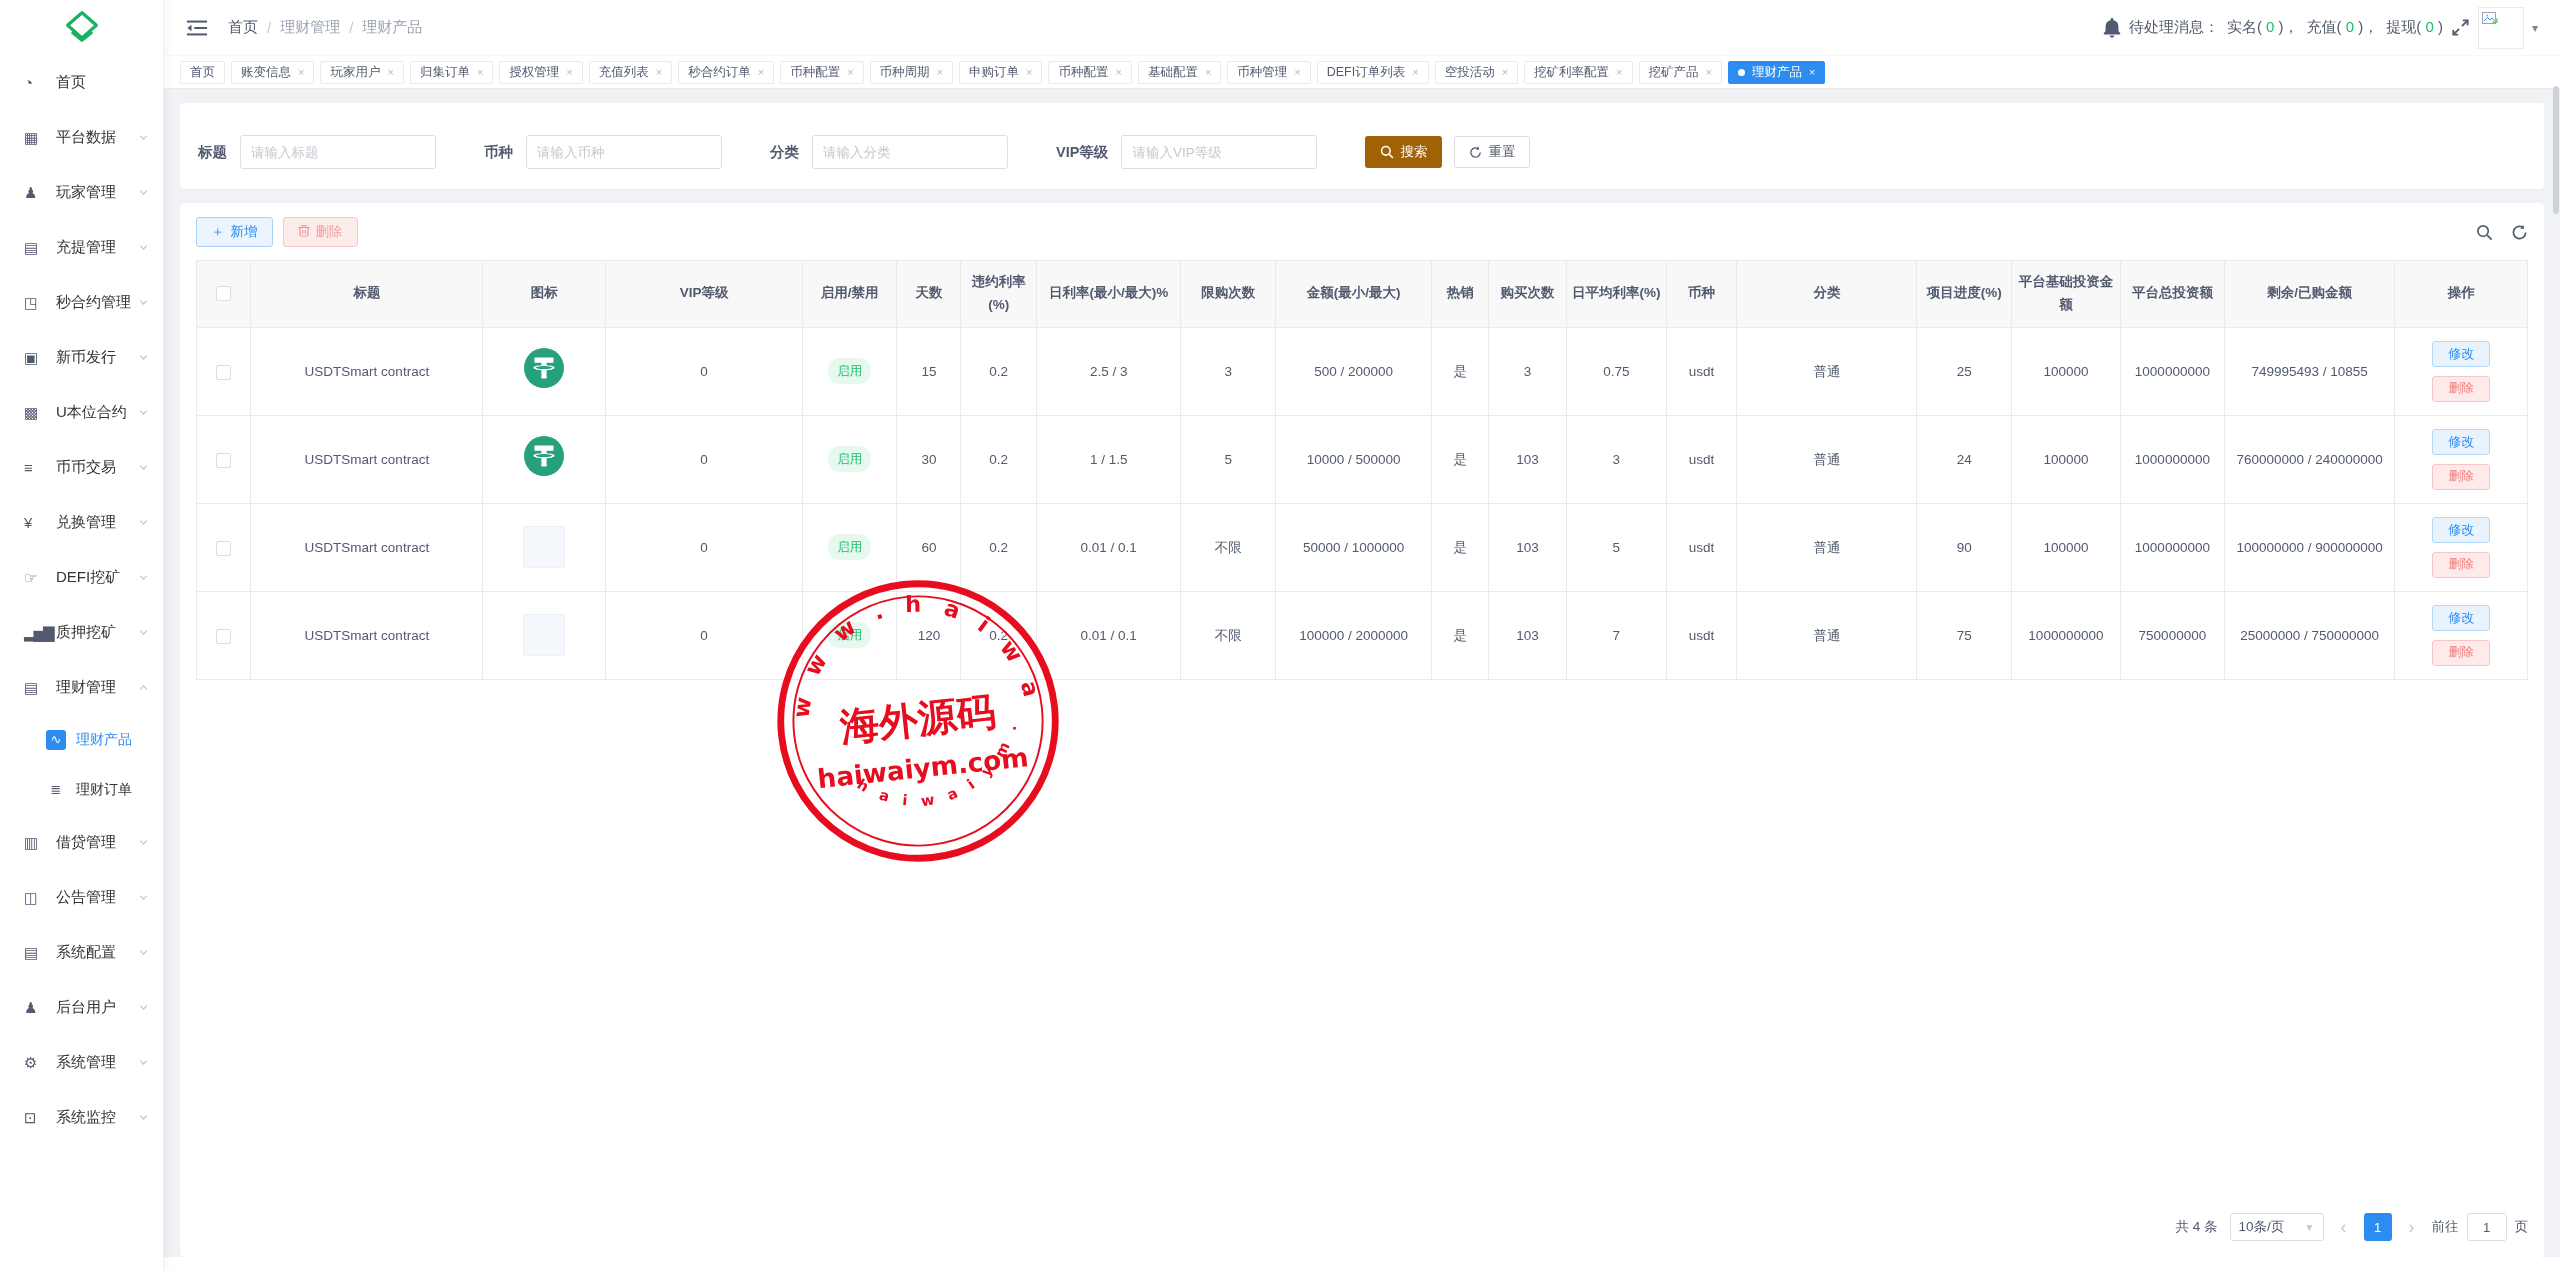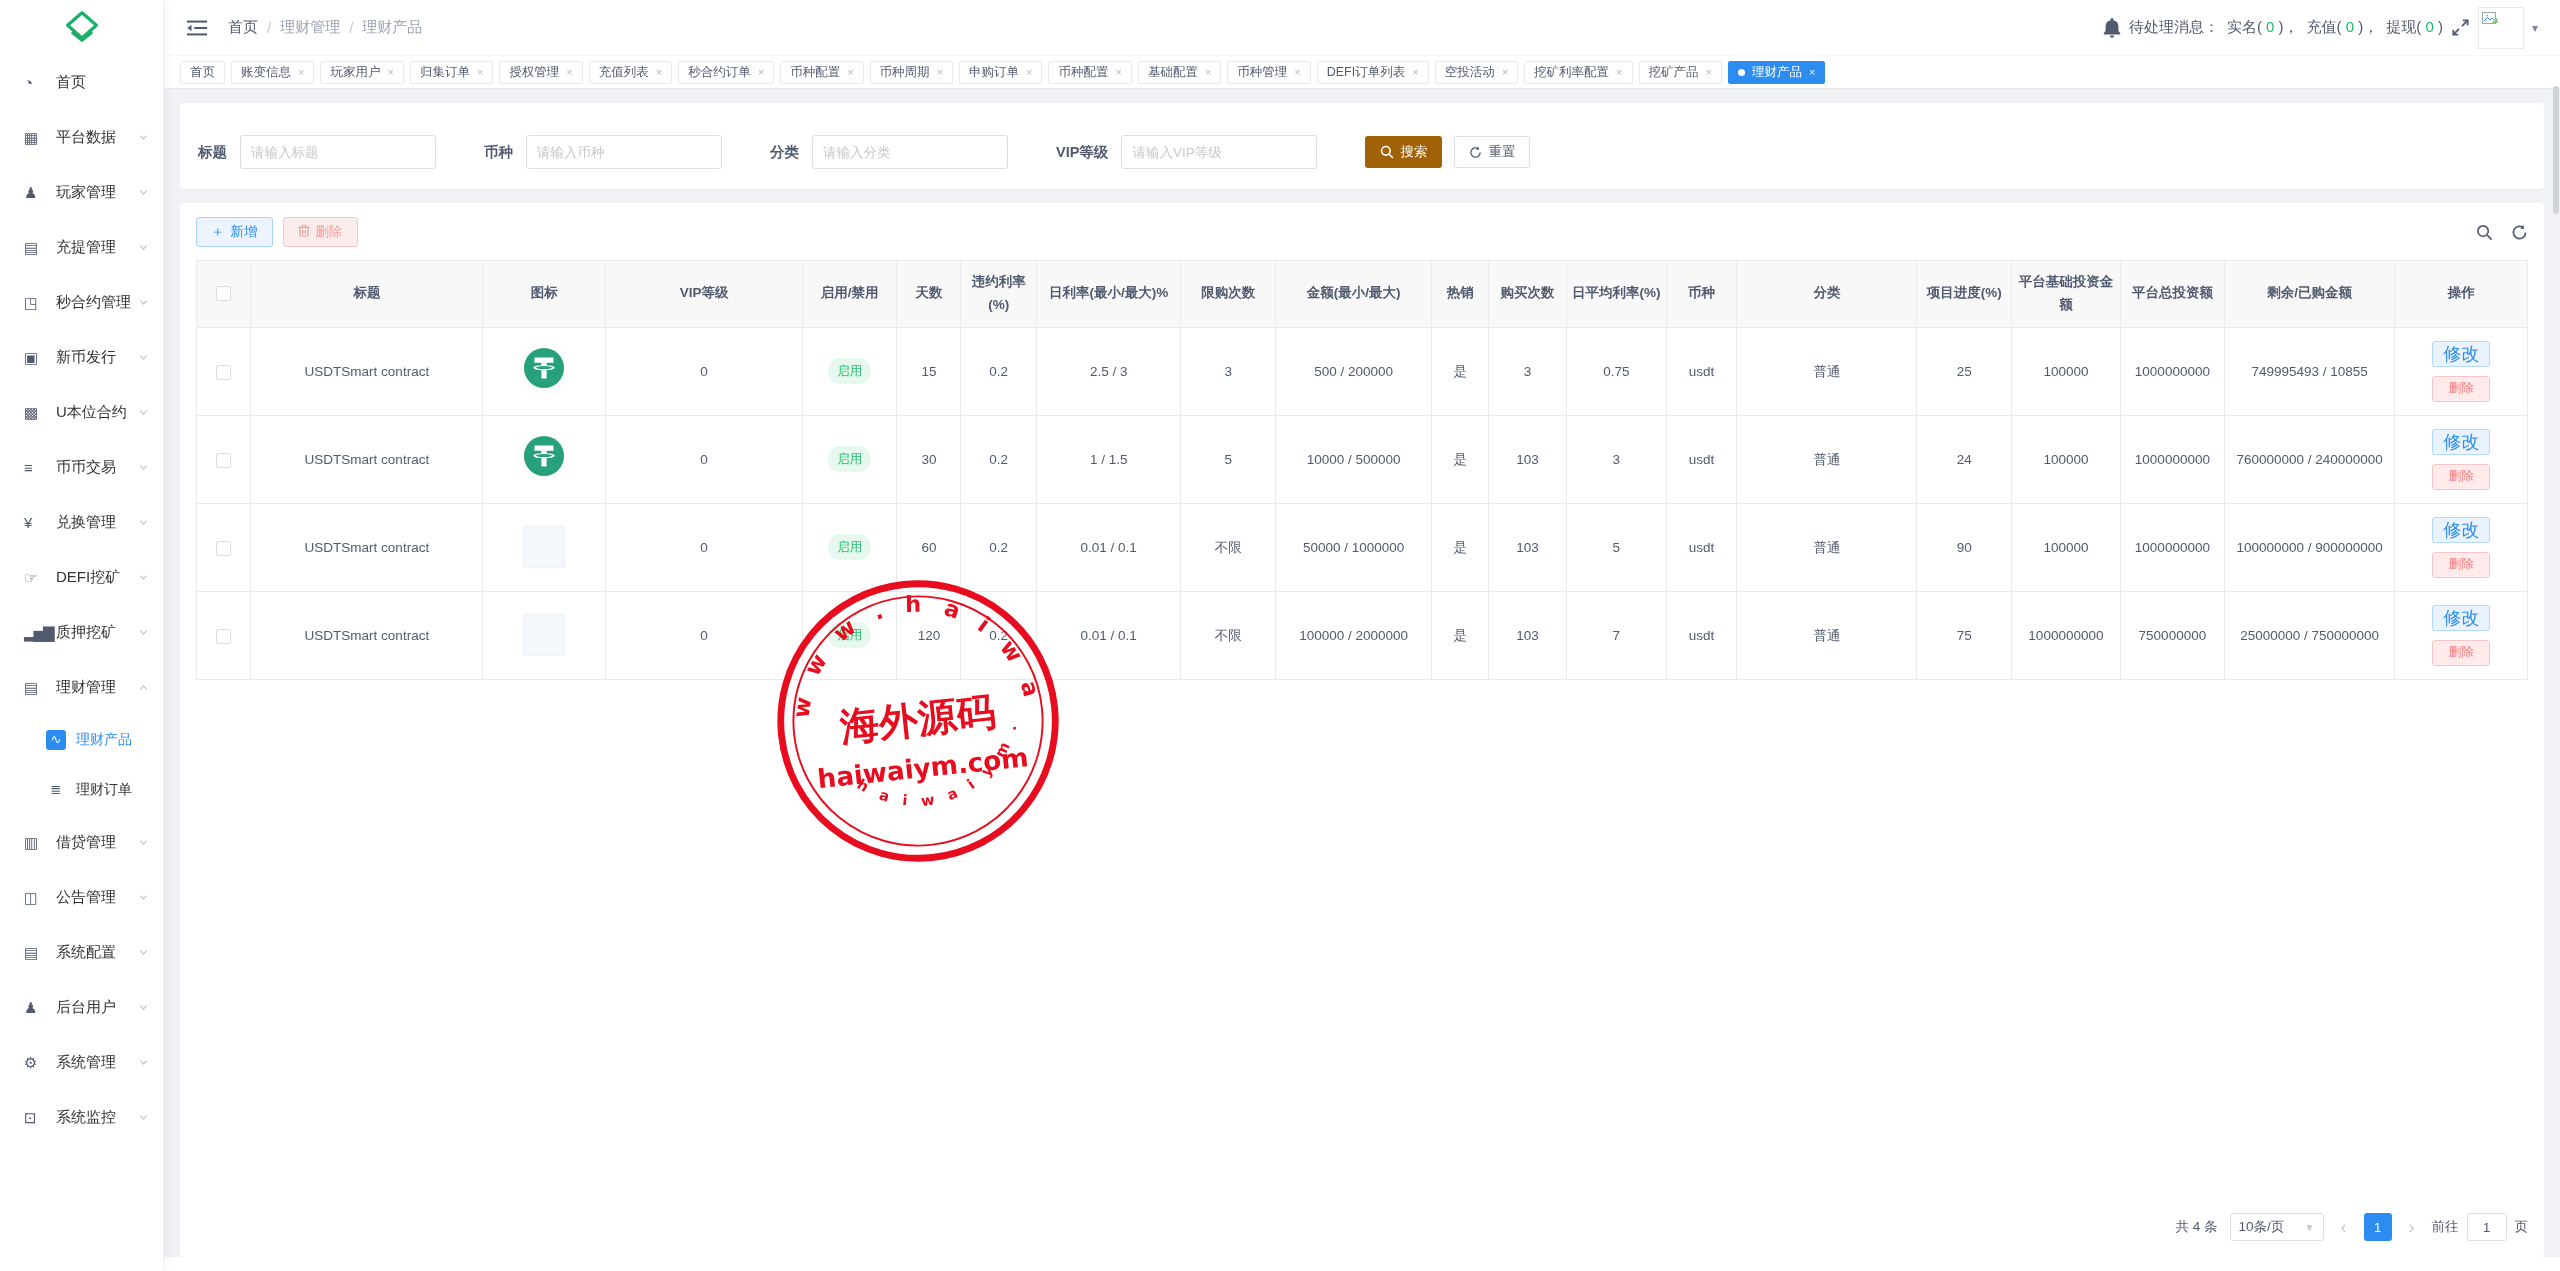--- a/index.html
+++ b/index.html
@@ -85,21 +85,21 @@
     font-size: 13.5px; color: #515a6e; padding: 6px 5px; height: 88px; line-height: 1.6;
     word-break: break-all; background: #fff; }
   .cbox { width: 15px; height: 15px; border: 1px solid #d7dde4; border-radius: 2px;
     display: inline-block; background: #fff; cursor: pointer; vertical-align: middle; }
   .badge-on { display: inline-block; padding: 3px 9px; background: #e7f9ef; color: #19be6b;
     border-radius: 12px; font-size: 12.5px; }
   .coin-icon { display: inline-flex; }
   .img-ph { width: 42px; height: 42px; background: #f4f7fb; border: 1px solid #eef1f6; margin: 0 auto; }
   .act-col { display: flex; flex-direction: column; align-items: center; gap: 9px; }
   .btn-edit { width: 58px; height: 26px; background: #e8f3fd; border: 1px solid #b4d9f8;
-    color: #2d8cf0; border-radius: 3px; font-size: 18px; cursor: pointer; text-align: center; }
+    color: #2d8cf0; border-radius: 3px; font-size: 13px; cursor: pointer; text-align: center; }
   .btn-rowdel { width: 58px; height: 26px; background: #feeaea; border: 1px solid #f6c6c6;
     color: #ed7c7c; border-radius: 3px; font-size: 12.5px; cursor: pointer; }
 
   .pager { margin-top: auto; display: flex; justify-content: flex-end; align-items: center;
     gap: 12px; font-size: 13.5px; color: #515a6e; flex: none; }
   .size-select { width: 94px; height: 28px; border: 1px solid #dcdee2; border-radius: 3px;
     display: flex; align-items: center; justify-content: space-between; padding: 0 8px;
     color: #515a6e; cursor: pointer; background: #fff; }
   .size-select .caret { color: #c5c8ce; font-size: 10px; }
   .pg-arrow { color: #c5c8ce; font-size: 18px; width: 16px; text-align: center; cursor: pointer; }

